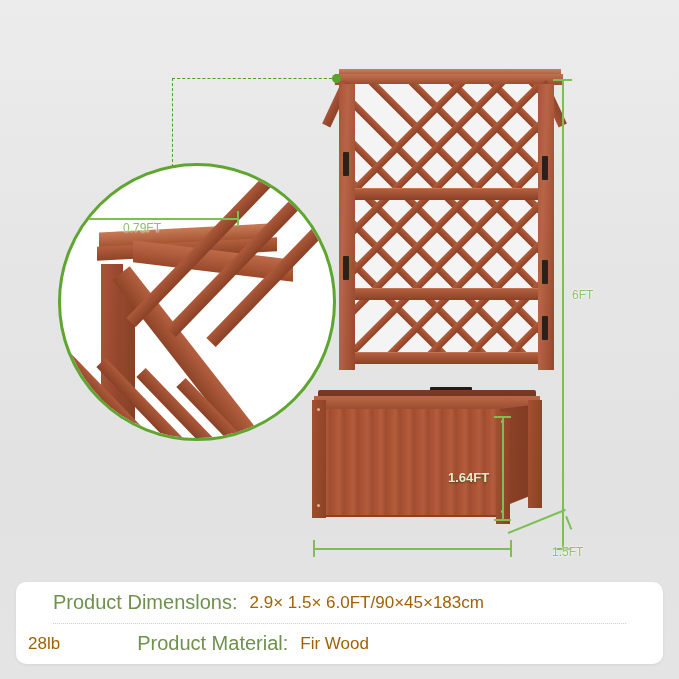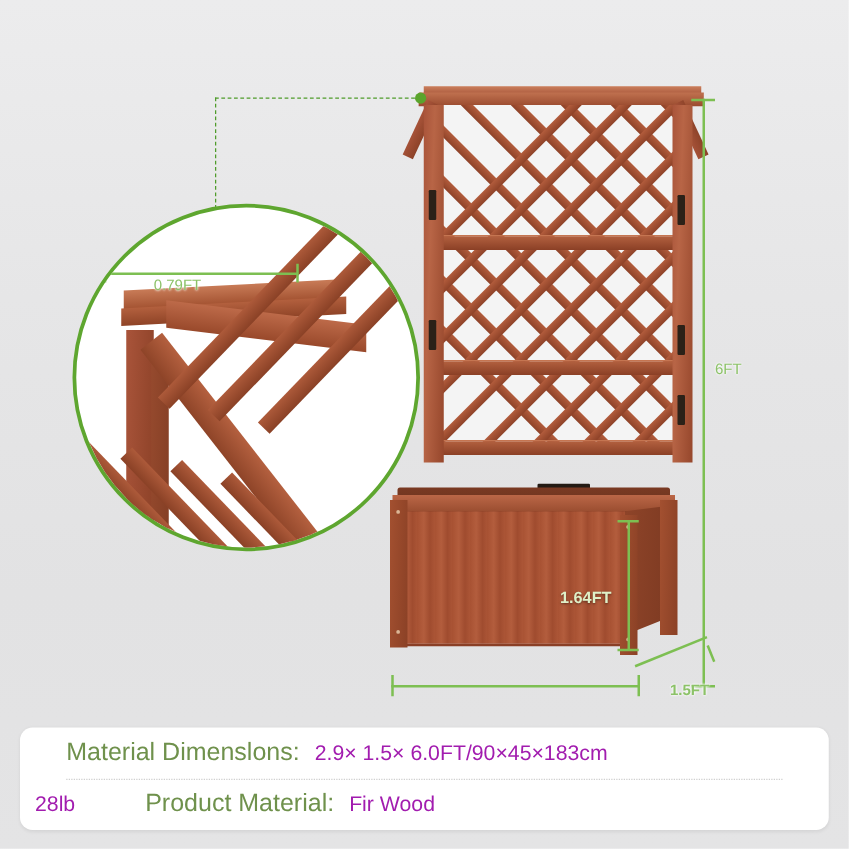--- a/index.html
+++ b/index.html
@@ -176,24 +176,24 @@
   .spec-row.r2{top:41px;}
   .spec-divider{
     position:absolute;left:37px;top:41px;width:573px;height:0;
     border-top:1px dotted #cfcfcf;
   }
   .spec-label{
     color:#6f914c;font-size:20px;margin-left:37px;white-space:nowrap;
     font-family:"Liberation Sans",sans-serif;
   }
   .spec-value{
-    color:#a21caf;font-size:17px;margin-left:12px;white-space:nowrap;
+    color:#a16207;font-size:17px;margin-left:12px;white-space:nowrap;
     font-family:"Liberation Sans",sans-serif;
   }
-  .spec-label.second{margin-left:56px;}
+  .spec-label.second{margin-left:77px;}
 </style>
 </head>
 <body>
 
 <div class="stage">
 
 
   <div class="product">
 
     <div class="topcap2"></div>
@@ -262,21 +262,21 @@
   <div class="tick" style="left:553px;top:548px;width:19px;height:1.5px;background:#7dbf52;position:absolute;"></div>
   <div class="dim-label" style="left:572px;top:288px;">6FT</div>
 
   <div class="dim dim-h" style="left:313px;top:548px;width:198px;"></div>
   <div class="tick" style="left:313px;top:540px;width:1.5px;height:17px;background:#7dbf52;position:absolute;"></div>
   <div class="tick" style="left:510px;top:540px;width:1.5px;height:17px;background:#7dbf52;position:absolute;"></div>
   <div class="dim-label" style="left:386px;top:583px;">2.9FT</div>
 
   <div class="dim" style="left:508px;top:532px;width:62px;height:1.5px;transform:rotate(-22deg);transform-origin:left center;"></div>
   <div class="tick" style="left:562px;top:522px;width:14px;height:1.5px;background:#7dbf52;position:absolute;transform:rotate(68deg);"></div>
-  <div class="dim-label" style="left:536px;top:545px;font-weight:bold;">1.5FT</div>
+  <div class="dim-label" style="left:552px;top:545px;">1.5FT</div>
 
   <div class="callout" style="left:172px;top:78px;width:165px;"></div>
   <div class="callout-v" style="left:172px;top:78px;height:165px;"></div>
   <div class="callout-dot" style="left:332px;top:74px;"></div>
 
   <div class="magnifier">
     <div class="mag-inner">
       <div class="mag-top-slab"></div>
       <div class="mag-top-slab2"></div>
       <div class="mag-beam"></div>
@@ -293,21 +293,21 @@
     </div>
 
     <div class="dim dim-h" style="left:22px;top:52px;width:155px;"></div>
     <div class="tick" style="left:22px;top:45px;width:1.5px;height:15px;background:#7dbf52;position:absolute;"></div>
     <div class="tick" style="left:176px;top:45px;width:1.5px;height:15px;background:#7dbf52;position:absolute;"></div>
     <div class="dim-label" style="left:62px;top:30px;margin-top:25px;">0.79FT</div>
   </div>
 
   <div class="spec-card">
     <div class="spec-row r1">
-      <span class="spec-label">Material Dimenslons:</span>
+      <span class="spec-label">Product Dimenslons:</span>
       <span class="spec-value">2.9× 1.5× 6.0FT/90×45×183cm</span>
     </div>
     <div class="spec-divider"></div>
     <div class="spec-row r2">
       <span class="spec-value">28lb</span>
       <span class="spec-label second">Product Material:</span>
       <span class="spec-value">Fir Wood</span>
     </div>
   </div>
 

